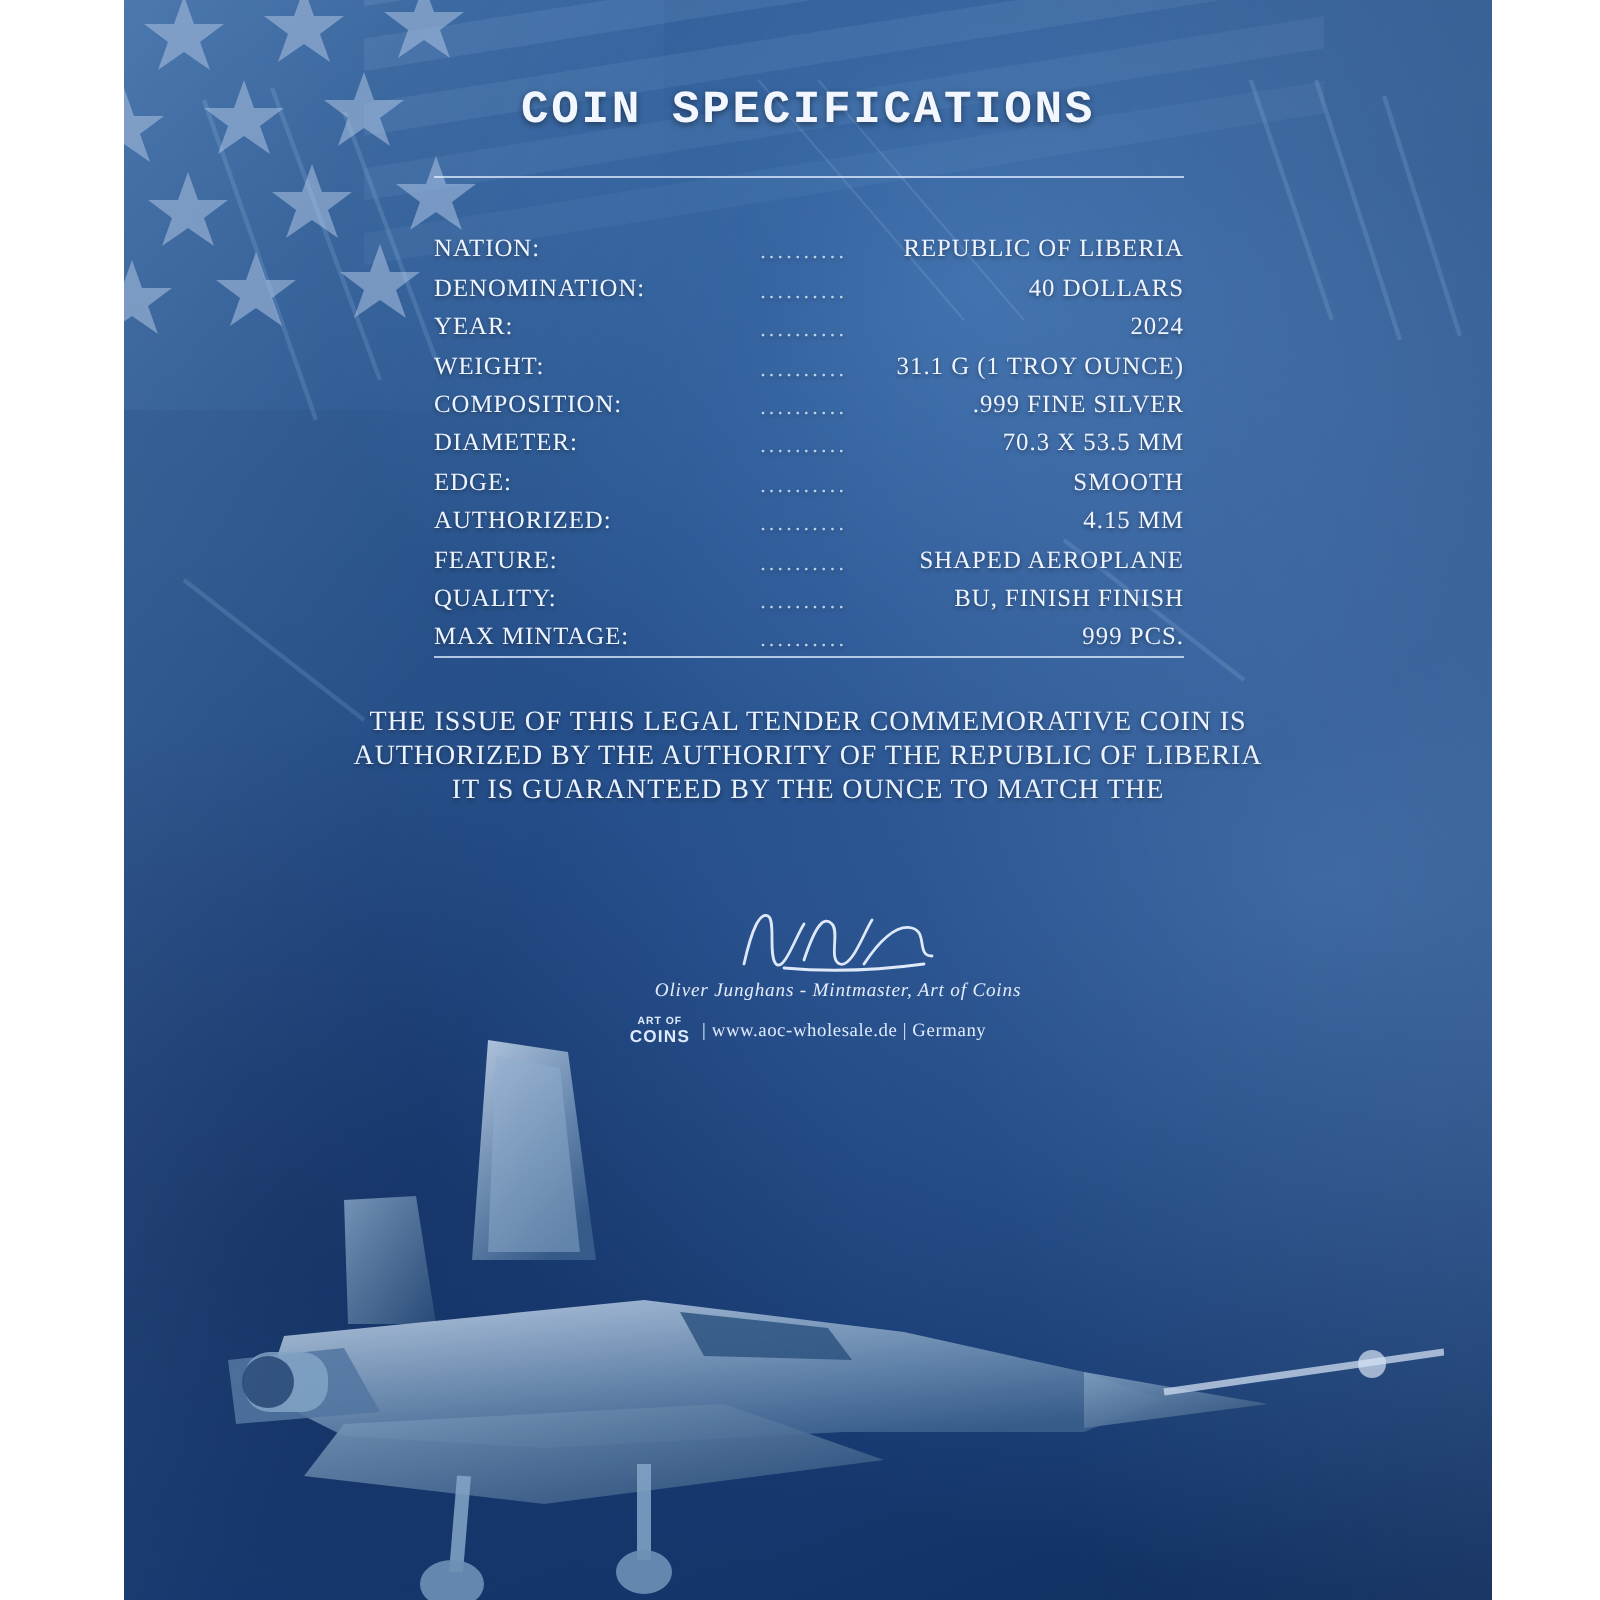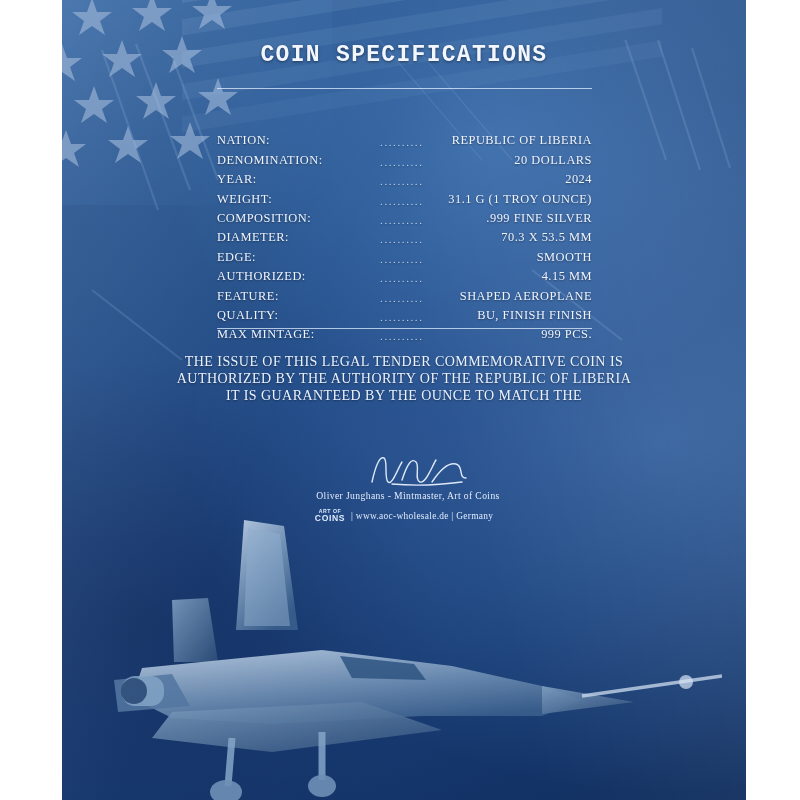--- a/index.html
+++ b/index.html
@@ -114,21 +114,20 @@
   #spec-table {
     position: absolute;
     left: 155px;
     top: 113px;
     width: 375px;
     border-collapse: collapse;
     color: #eef4ff;
     font-family: "Liberation Serif", serif;
     font-size: 12.4px;
     letter-spacing: 0.5px;
-    margin-top: 16px;
   }
   #spec-table tr { height: 19.4px; }
   #spec-table td {
     padding: 0;
     vertical-align: bottom;
     white-space: nowrap;
     text-shadow: 0 1px 2px rgba(0,0,0,0.4);
   }
   td.lbl { text-align: left; width: 46%; }
   td.dots {
@@ -160,28 +159,29 @@
   #signature-mark {
     position: absolute;
     left: 300px;
     top: 452px;
     width: 120px;
     height: 38px;
     opacity: 0.95;
   }
   #signature-name {
     position: absolute;
-    left: 4px;
+    left: 15px;
     top: 490px;
     width: 100%;
     text-align: center;
     color: #e3ecfb;
     font-family: "Liberation Serif", serif;
     font-size: 9.6px;
     letter-spacing: 0.4px;
+    font-style: italic;
   }
 
   
   #footer-row {
     position: absolute;
     left: 0;
     top: 508px;
     width: 100%;
     display: flex;
     justify-content: center;
@@ -317,21 +317,21 @@
     <table id="spec-table">
       <tbody>
         <tr>
           <td class="lbl">NATION:</td>
           <td class="dots">..........</td>
           <td class="val">REPUBLIC OF LIBERIA</td>
         </tr>
         <tr>
           <td class="lbl">DENOMINATION:</td>
           <td class="dots">..........</td>
-          <td class="val">20 DOLLARS</td>
+          <td class="val">40 DOLLARS</td>
         </tr>
         <tr>
           <td class="lbl">YEAR:</td>
           <td class="dots">..........</td>
           <td class="val">2024</td>
         </tr>
         <tr>
           <td class="lbl">WEIGHT:</td>
           <td class="dots">..........</td>
           <td class="val">31.1 G (1 TROY OUNCE)</td>

